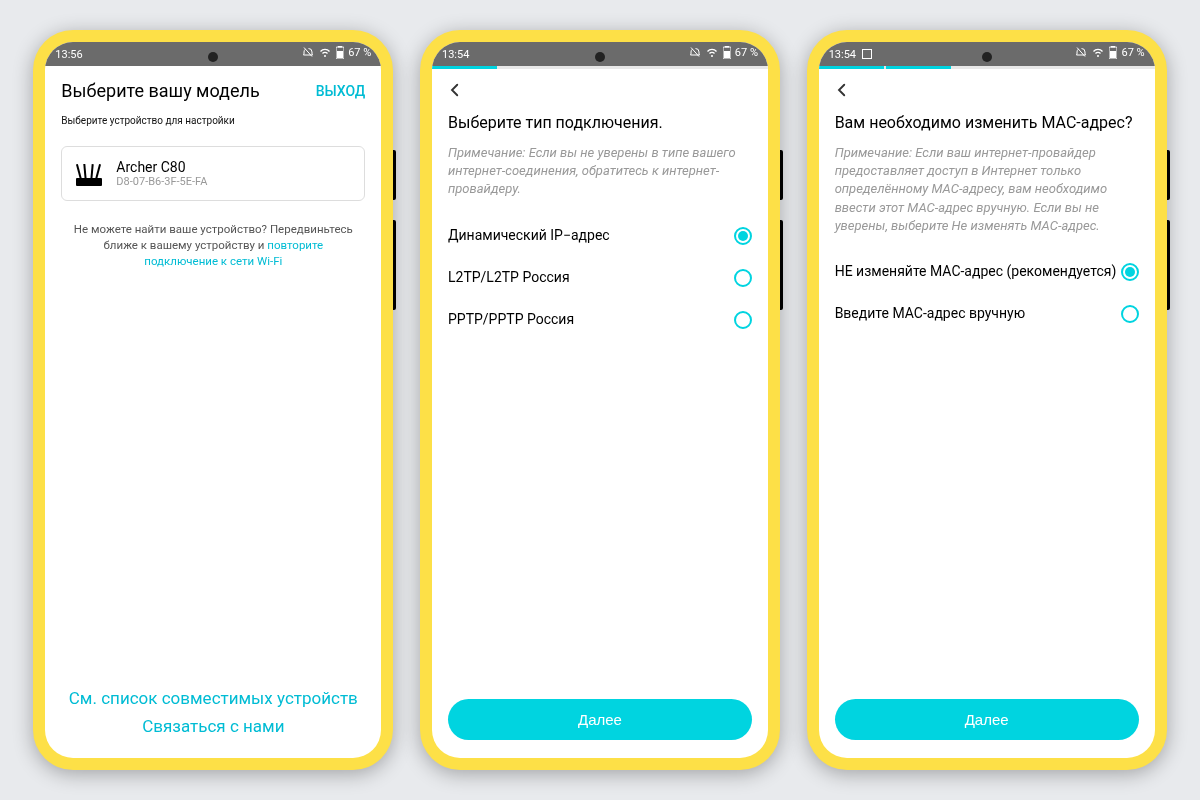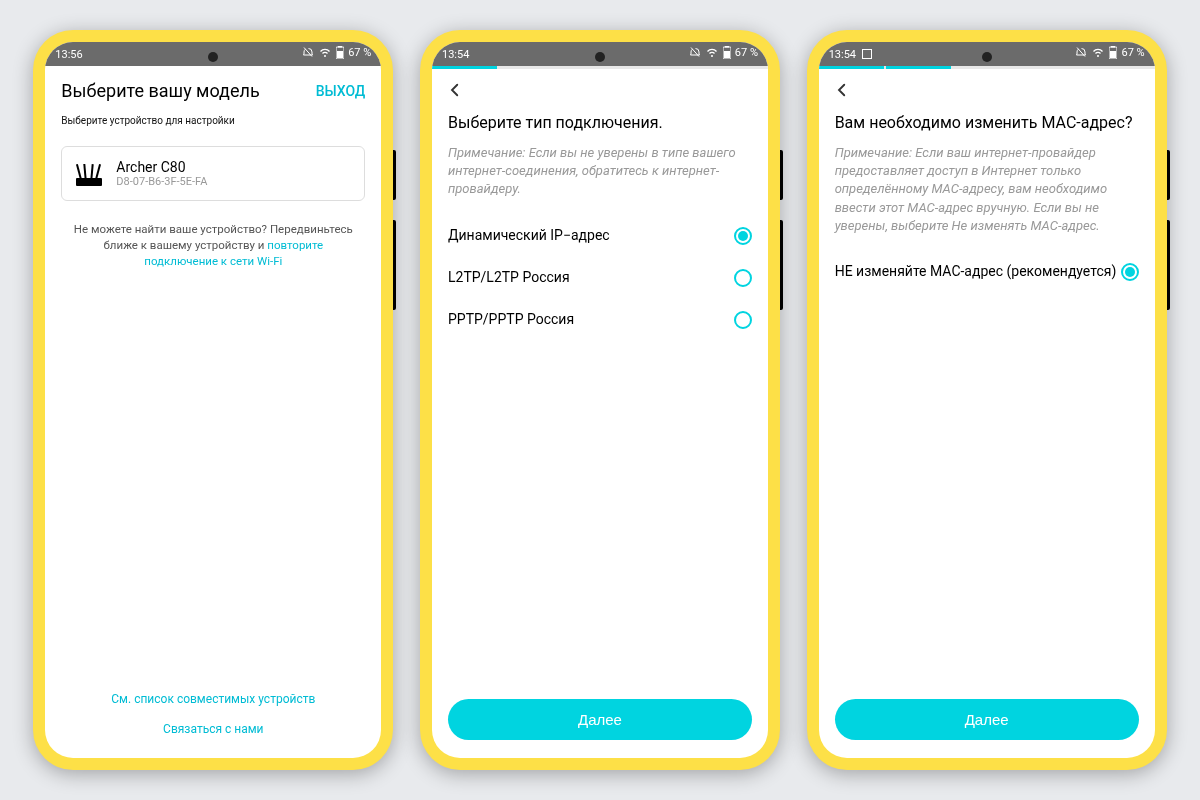--- a/index.html
+++ b/index.html
@@ -88,21 +88,21 @@
   .a1 { left: 4px; transform: rotate(-15deg); }
   .a2 { left: 10px; transform: rotate(-5deg); }
   .a3 { left: 17px; transform: rotate(5deg); }
   .a4 { left: 23px; transform: rotate(15deg); }
   .device-info { display: flex; flex-direction: column; }
   .device-name { font-size: 14px; color: #000; }
   .device-mac { font-size: 11px; color: #999; }
   .help-text { font-size: 11.5px; color: #555; text-align: center; padding: 12px 24px 0; line-height: 1.4; }
   .link { color: #00bcd4; cursor: pointer; }
   .footer-links { margin-top: auto; padding: 12px 0 18px; text-align: center; }
-  .footer-link { color: #00bcd4; font-size: 12px; display: block; padding: 4px 0; cursor: pointer; margin-top: 8px; }
+  .footer-link { color: #00bcd4; font-size: 17px; display: block; padding: 4px 0; cursor: pointer; }
 
   .progress-bar { height: 3px; background: #e8e8e8; display: flex; }
   .progress-seg { flex: 1; margin-right: 2px; }
   .progress-seg.active { background: #00d4e0; }
 
   .back-row { padding: 12px 14px 4px; }
   .back-chev { cursor: pointer; display: inline-block; }
   .body-content { padding: 6px 16px; flex: 1; display: flex; flex-direction: column; }
   .q-title { font-size: 16px; color: #000; margin-bottom: 12px; }
   .note { font-size: 13px; color: #999; line-height: 1.4; margin-bottom: 16px; font-style: italic; }
@@ -311,17 +311,21 @@
       </span>
     </div>
     <div class="body-content">
       <div class="q-title">Вам необходимо изменить MAC-адрес?</div>
       <div class="note">Примечание: Если ваш интернет-провайдер предоставляет доступ в Интернет только определённому MAC-адресу, вам необходимо ввести этот MAC-адрес вручную. Если вы не уверены, выберите Не изменять MAC-адрес.</div>
       <div>
           <div class="radio-row">
             <span class="radio-label">НЕ изменяйте MAC-адрес (рекомендуется)</span>
             <span class="radio-circle selected"></span>
           </div>
+          <div class="radio-row">
+            <span class="radio-label">Введите MAC-адрес вручную</span>
+            <span class="radio-circle"></span>
+          </div>
         </div>
     </div>
     <button class="next-btn">Далее</button>
   </div>
 </div>
 
 </body></html>

